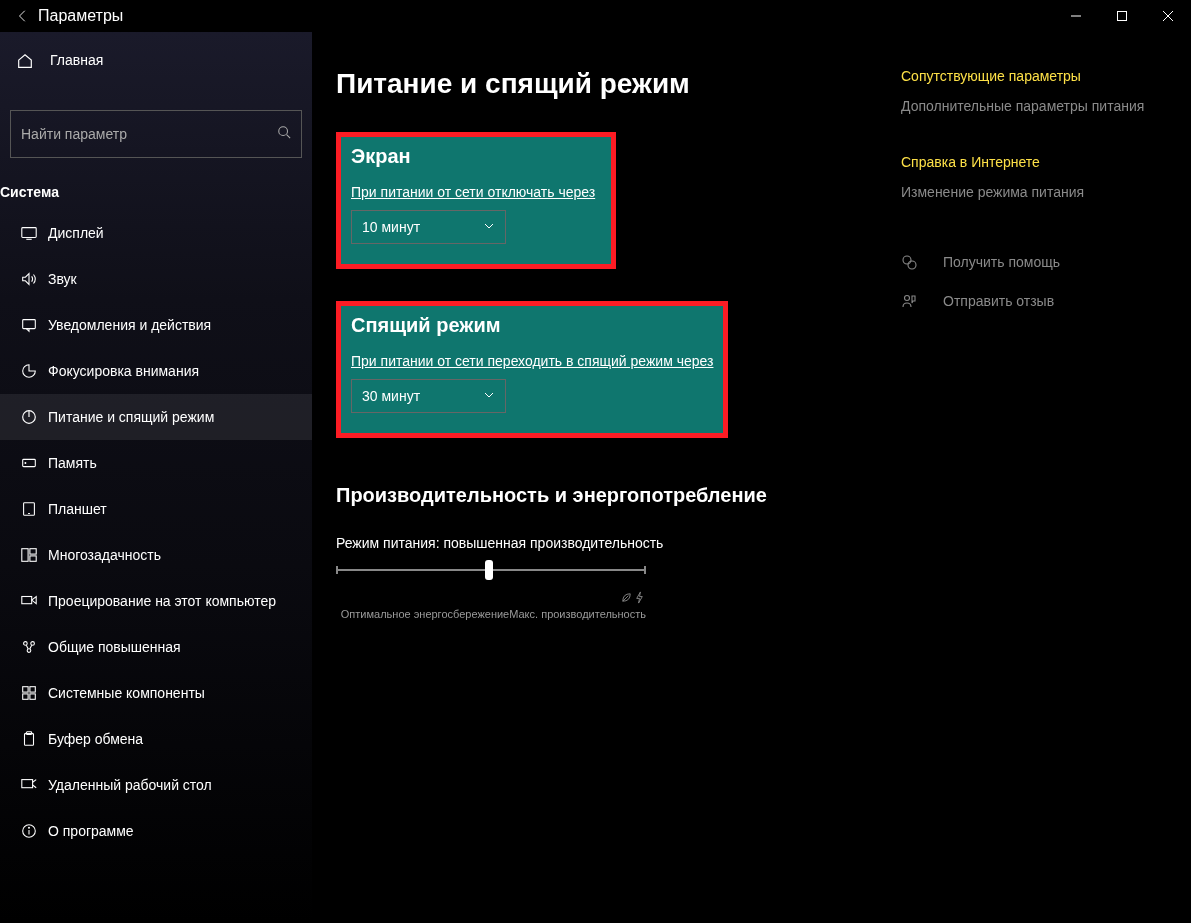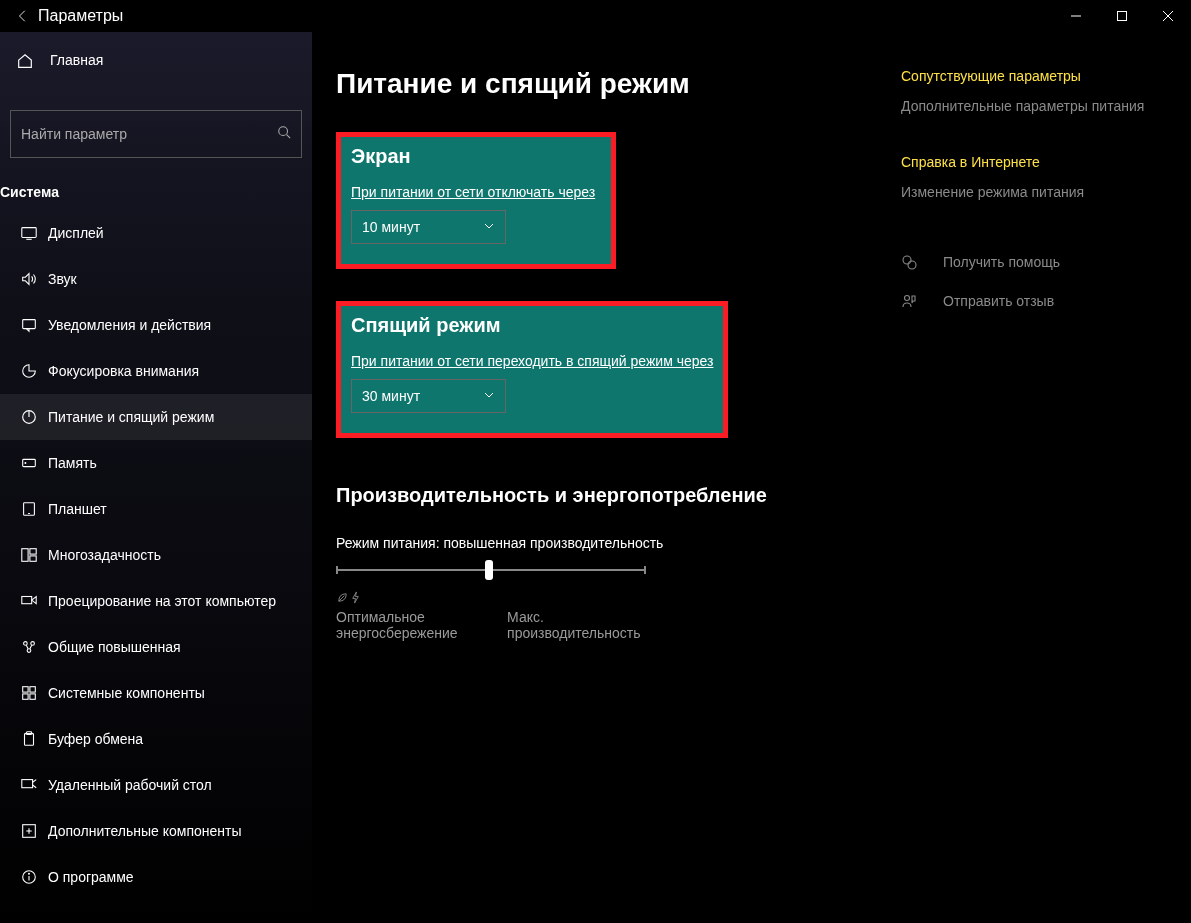--- a/index.html
+++ b/index.html
@@ -161,22 +161,22 @@
   }
   .slider-thumb {
     position: absolute; top: -9px;
     width: 8px; height: 20px;
     background: #fff;
     border-radius: 3px;
     left: 48%;
     cursor: pointer;
   }
   .slider-labels {
-    display: flex; justify-content: flex-start;
-    font-size: 14px;
+    display: flex; justify-content: flex-end;
+    font-size: 11px;
     color: #9a9a9a;
     margin-top: 20px;
   }
   .slider-ilabel { display: flex; align-items: center; gap: 4px; }
 
   
   .right-panel {
     width: 260px;
     margin-left: 20px;
     font-size: 14px;
@@ -367,30 +367,20 @@
       <span>Буфер обмена</span>
     </div>
     <div class="nav-item">
       <span class="nav-icon">
           <svg viewBox="0 0 20 20" stroke="#fff" stroke-width="1.2" fill="none">
             <rect x="2" y="4" width="12" height="9"></rect>
             <path d="M14 7 L18 4 M14 10 L18 13"></path>
           </svg>
         </span>
       <span>Удаленный рабочий стол</span>
-    </div>
-    <div class="nav-item">
-      <span class="nav-icon">
-          <svg viewBox="0 0 20 20" stroke="#fff" stroke-width="1.2" fill="none">
-            <rect x="3" y="3" width="14" height="14"></rect>
-            <line x1="10" y1="7" x2="10" y2="13"></line>
-            <line x1="7" y1="10" x2="13" y2="10"></line>
-          </svg>
-        </span>
-      <span>Дополнительные компоненты</span>
     </div>
     <div class="nav-item">
       <span class="nav-icon">
           <svg viewBox="0 0 20 20" stroke="#fff" stroke-width="1.2" fill="none">
             <circle cx="10" cy="10" r="7"></circle>
             <line x1="10" y1="9" x2="10" y2="14"></line>
             <circle cx="10" cy="6.5" r="0.5" fill="#fff"></circle>
           </svg>
         </span>
       <span>О программе</span>

